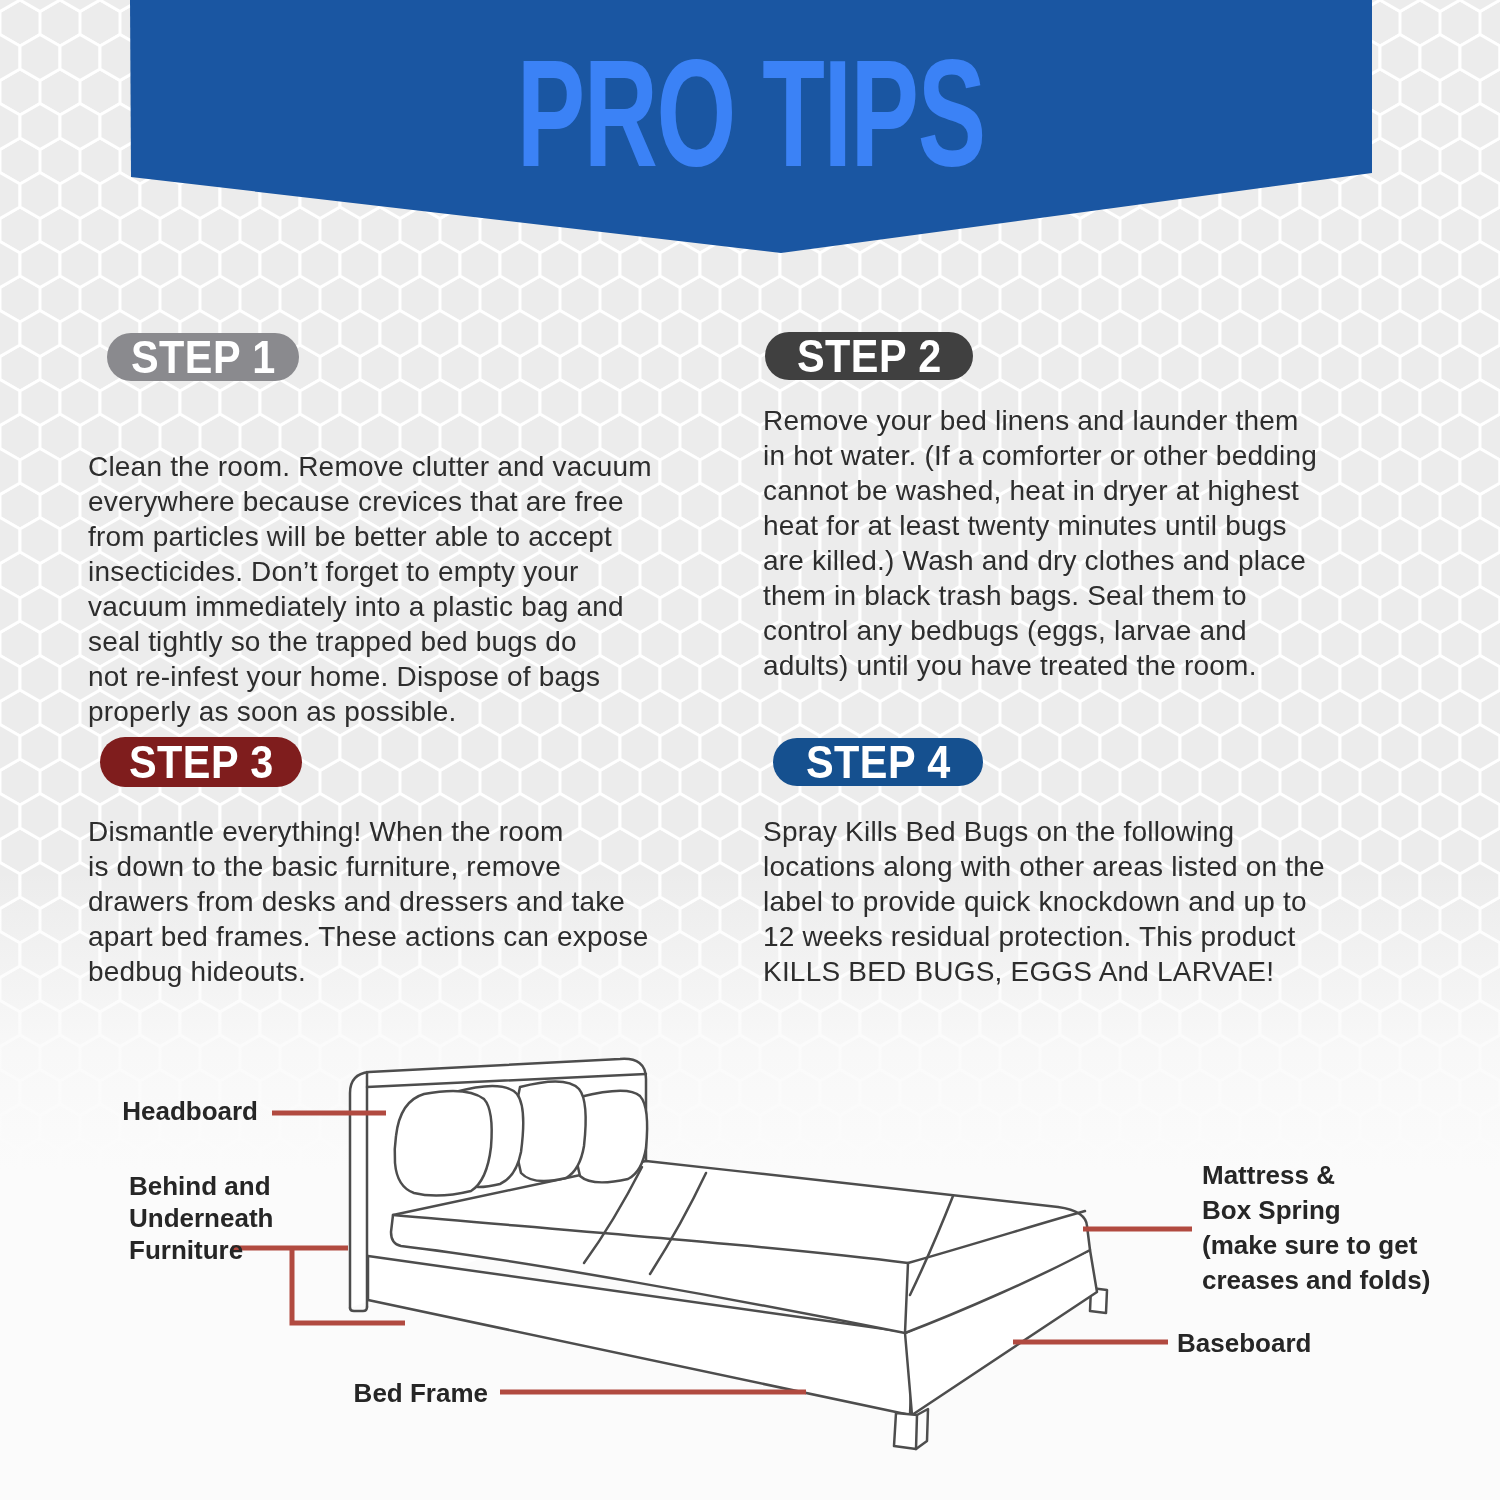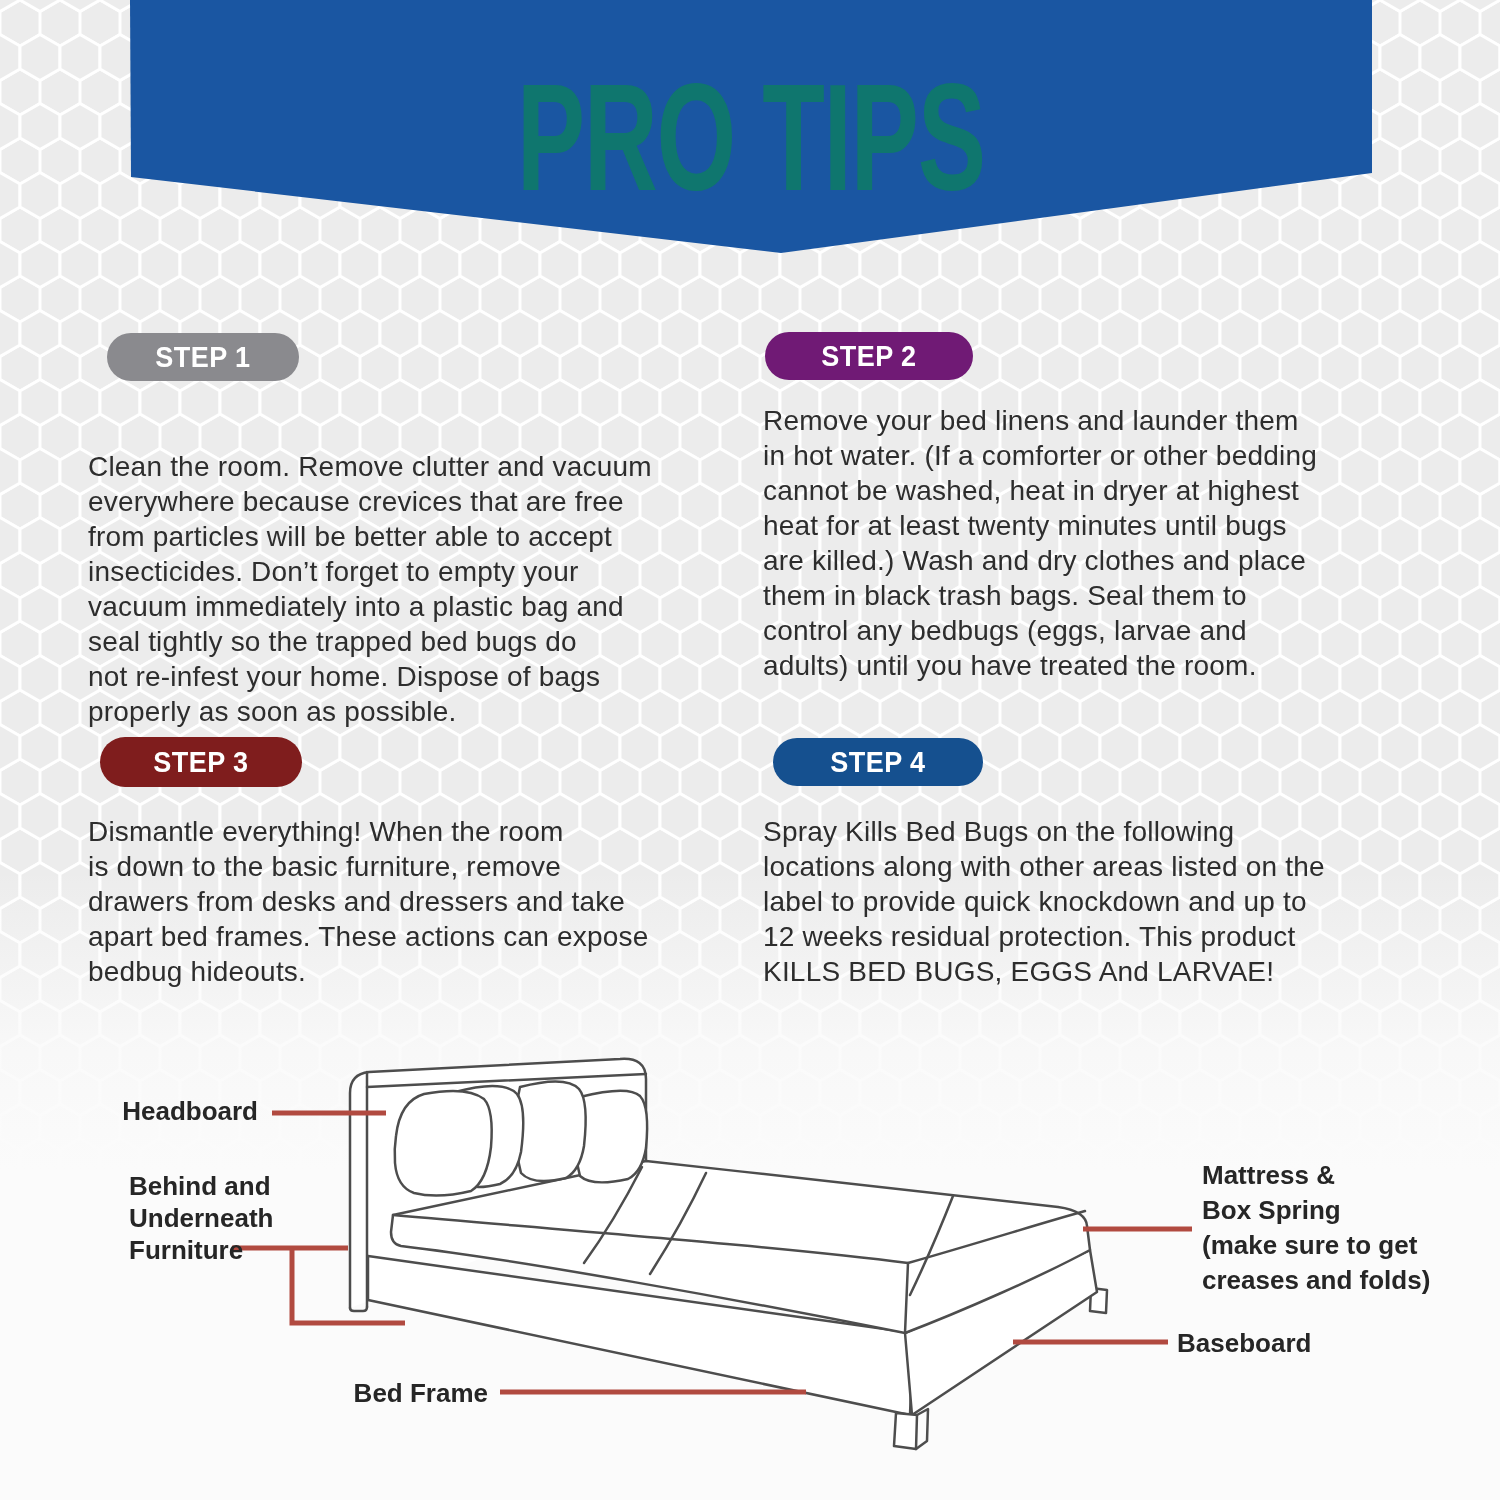--- a/index.html
+++ b/index.html
@@ -12,27 +12,27 @@
   #bg-hex{z-index:0;}
   #fade-overlay{
     position:absolute;inset:0;z-index:1;pointer-events:none;
     background:linear-gradient(180deg, rgba(250,250,250,0) 0%, rgba(250,250,250,0) 58%,
                rgba(250,250,250,0.85) 70%, #fbfbfb 78%, #fbfbfb 100%);
   }
   #art{z-index:2;}
   .txt{position:absolute;z-index:3;}
   #banner-title{
     left:130px;top:26px;width:1242px;text-align:center;
-    color:#0f766e;font-weight:bold;font-size:152px;line-height:1.15;letter-spacing:-2px;margin-top:24px;
+    color:#3b82f6;font-weight:bold;font-size:152px;line-height:1.15;letter-spacing:-2px;
   }
   #banner-title .squeeze{display:inline-block;transform:scaleX(0.675);transform-origin:center;}
   .badge{
     position:absolute;z-index:3;height:48px;border-radius:27px;
     display:flex;align-items:center;justify-content:center;
-    color:#ffffff;font-weight:bold;font-size:30px;letter-spacing:0.5px;
+    color:#ffffff;font-weight:bold;font-size:46px;letter-spacing:0.5px;
   }
   .badge .squeeze{display:inline-block;transform:scaleX(0.9);transform-origin:center;}
   #badge-step1{left:107px;top:333px;width:192px;}
   #badge-step2{left:765px;top:332px;width:208px;}
   #badge-step3{left:100px;top:737px;width:202px;height:50px;}
   #badge-step4{left:773px;top:738px;width:210px;}
   .para{
     font-size:28px;line-height:35px;color:#2d2d2d;white-space:pre;letter-spacing:0.2px;
   }
   #para-step1{left:88px;top:403px;margin-top:46px;}
@@ -110,21 +110,21 @@
     </g>
   </svg>
 
   <div id="banner-title" class="txt">
     <span class="squeeze">PRO TIPS</span>
   </div>
 
   <div id="badge-step1" class="badge" style="background-color: rgb(138, 138, 142);">
     <span class="squeeze">STEP 1</span>
   </div>
-  <div id="badge-step2" class="badge" style="background-color: #701a75;">
+  <div id="badge-step2" class="badge" style="background-color: #404040;">
     <span class="squeeze">STEP 2</span>
   </div>
   <div id="badge-step3" class="badge" style="background-color: #7f1d1d;">
     <span class="squeeze">STEP 3</span>
   </div>
   <div id="badge-step4" class="badge" style="background-color: rgb(21, 80, 143);">
     <span class="squeeze">STEP 4</span>
   </div>
 
   <div id="para-step1" class="txt para">Clean the room. Remove clutter and vacuum

